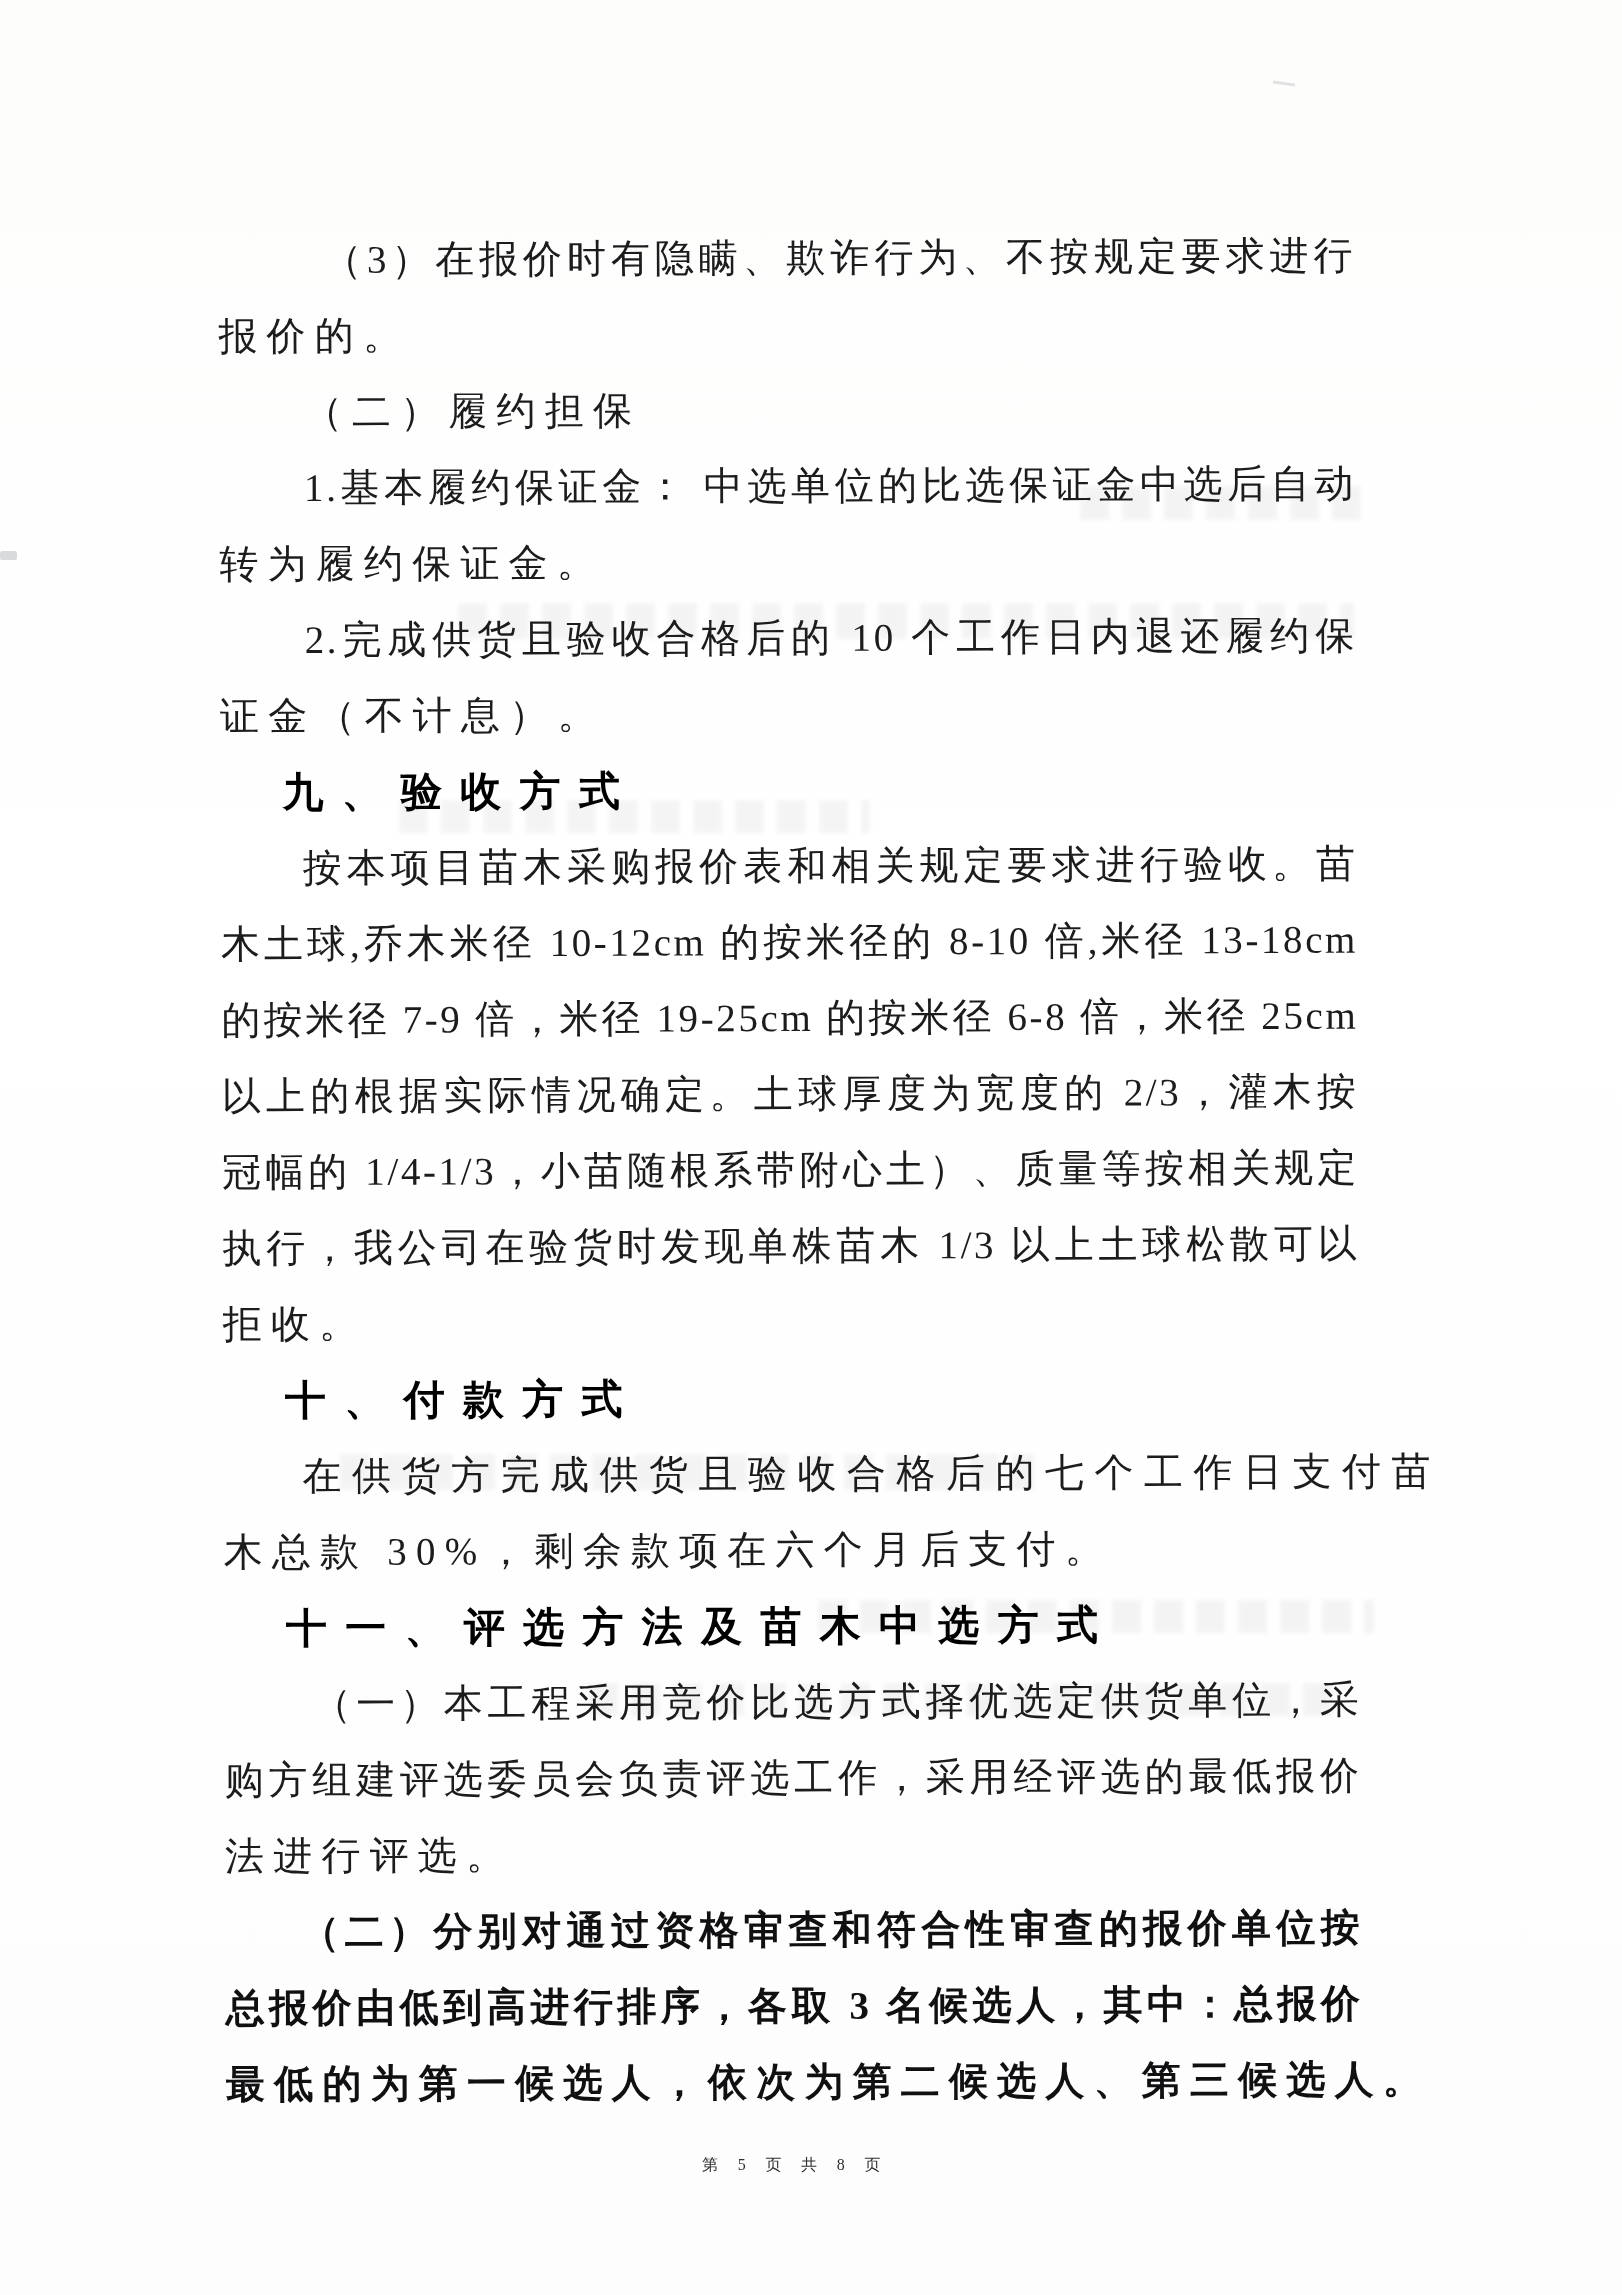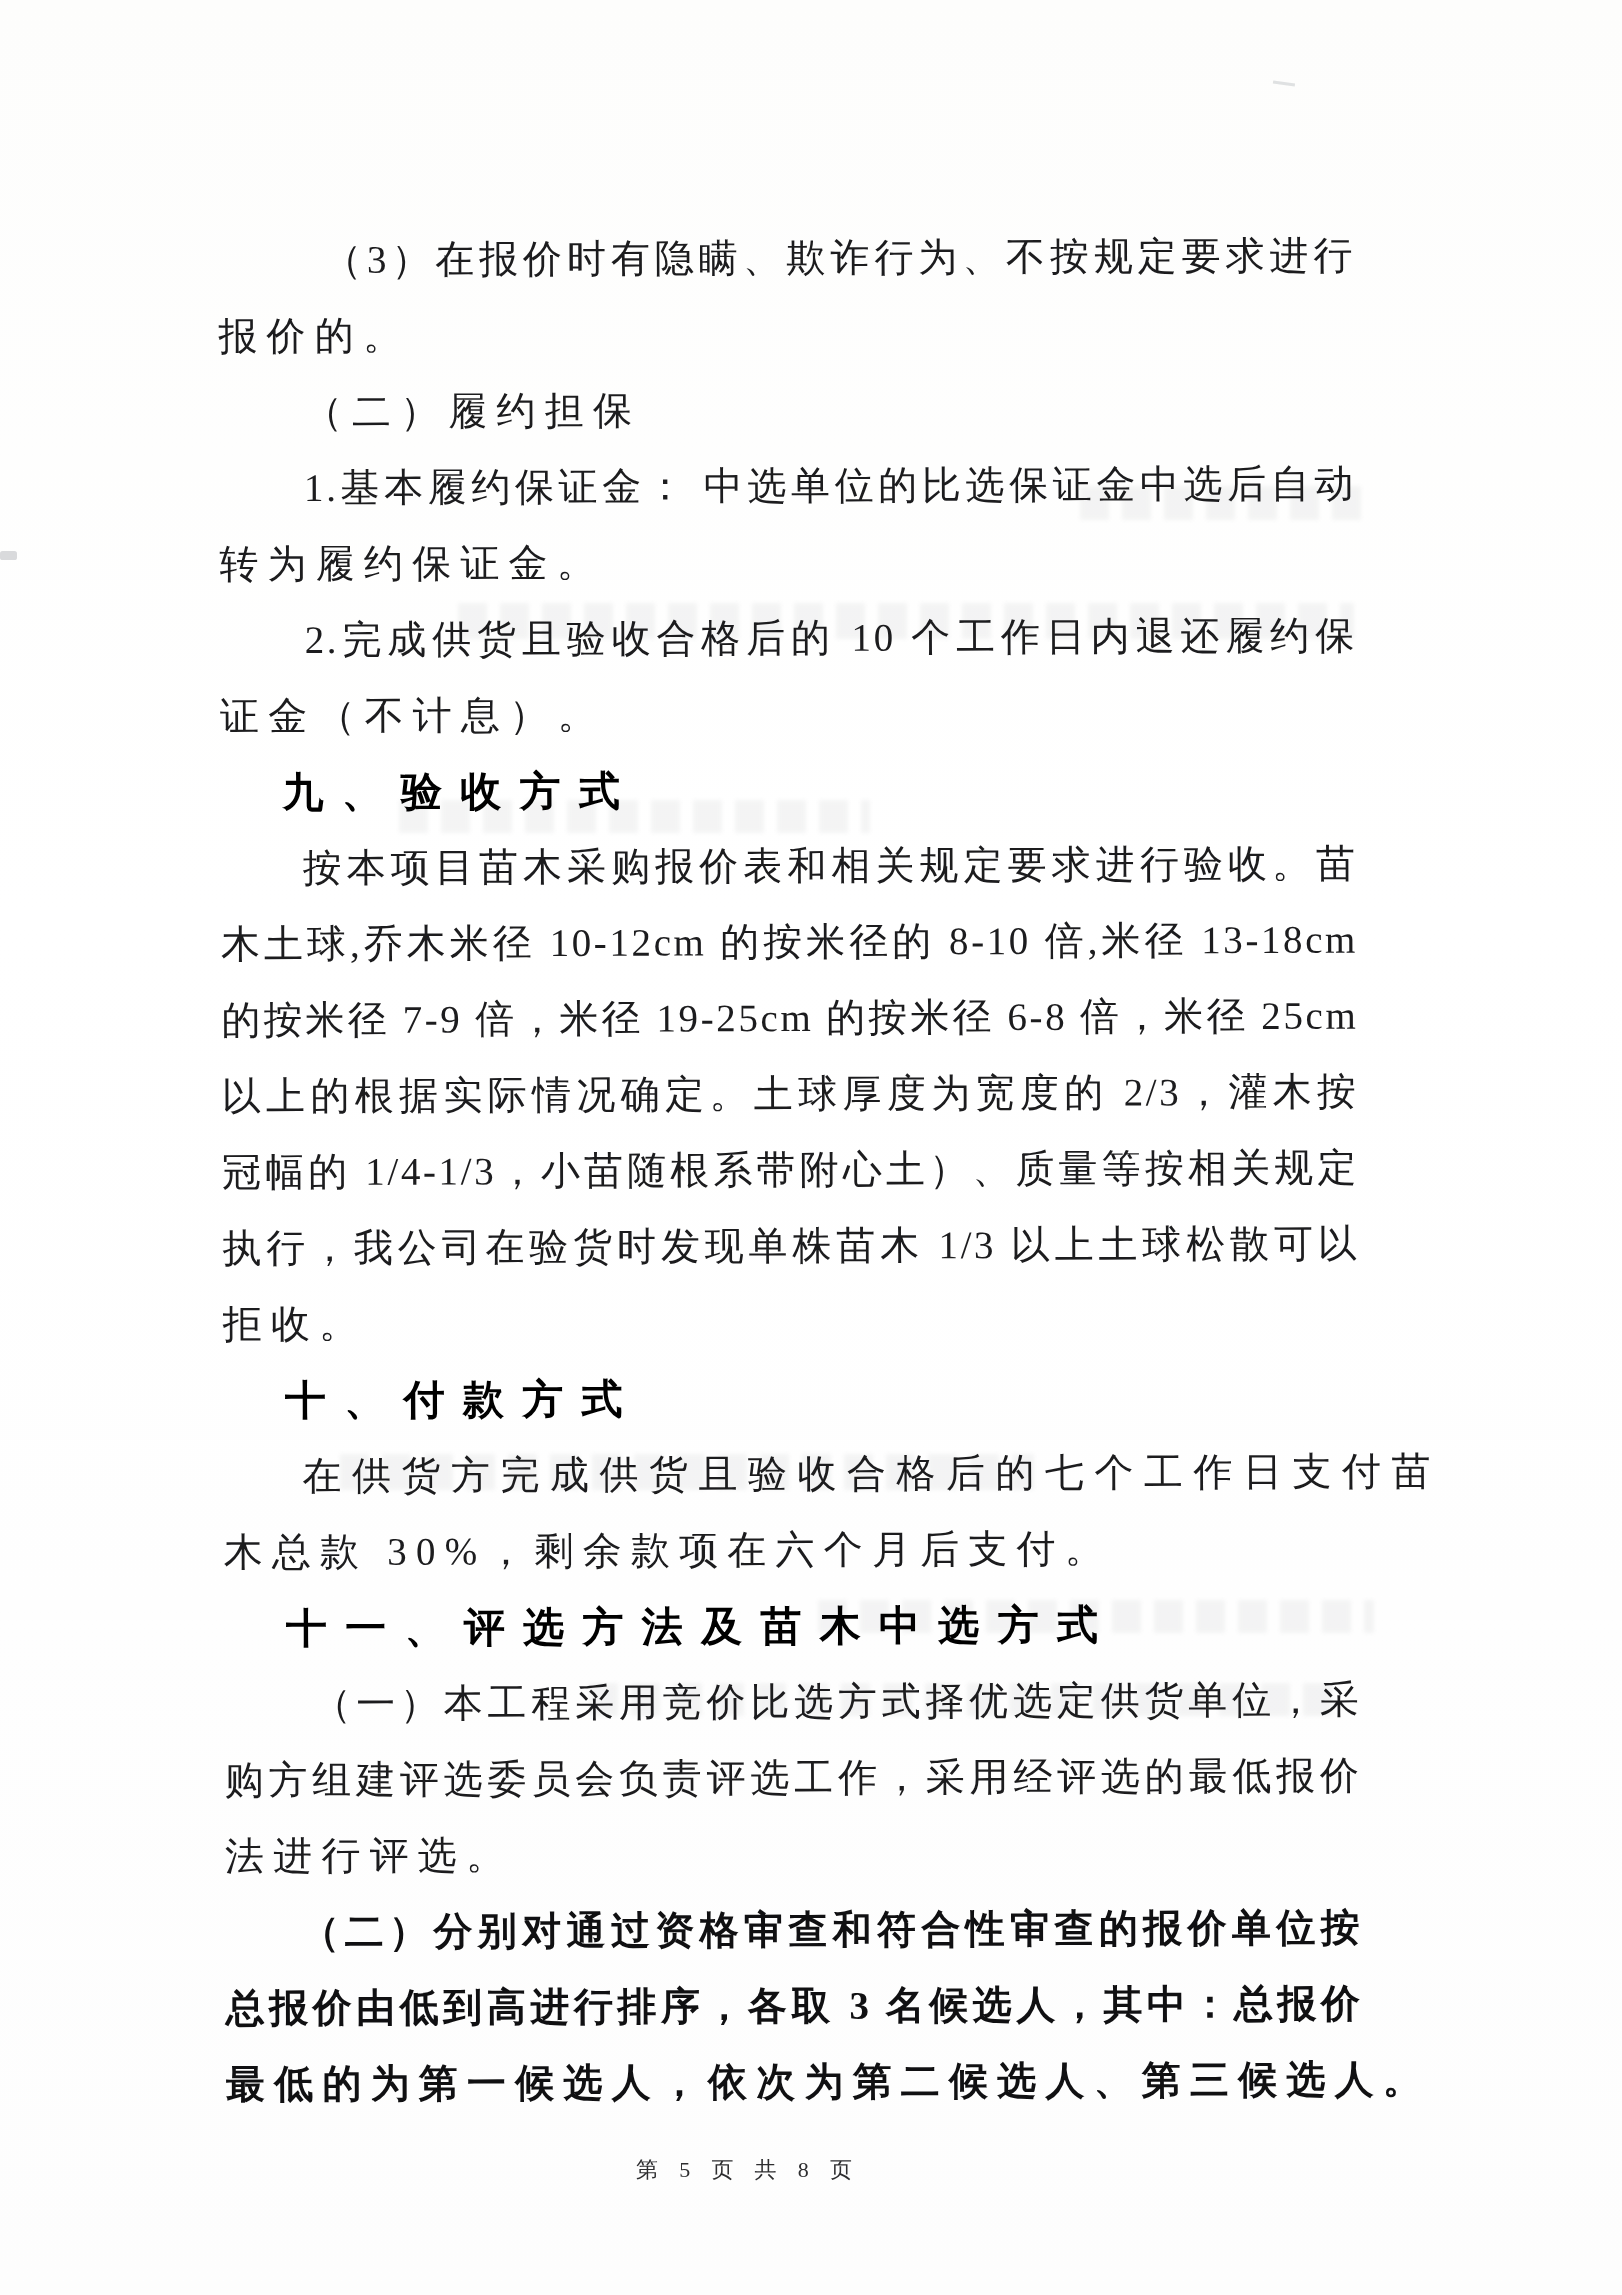--- a/index.html
+++ b/index.html
@@ -45,23 +45,23 @@
     font-weight: 700;
     font-size: 41px;
     color: #000000;
   }
   .line.bold {
     font-weight: 700;
     color: #101012;
   }
   .footer {
     position: absolute;
-    left: 636px;
+    left: 702px;
     top: 2155px;
-    font-size: 22px;
+    font-size: 16px;
     letter-spacing: 4.6px;
     word-spacing: 6.5px;
     color: #2e2e30;
   }
   
   .ghost {
     position: absolute;
     opacity: 0.07;
     filter: blur(2px);
     background: repeating-linear-gradient(90deg, #6f7478 0 29px, transparent 29px 42px);

